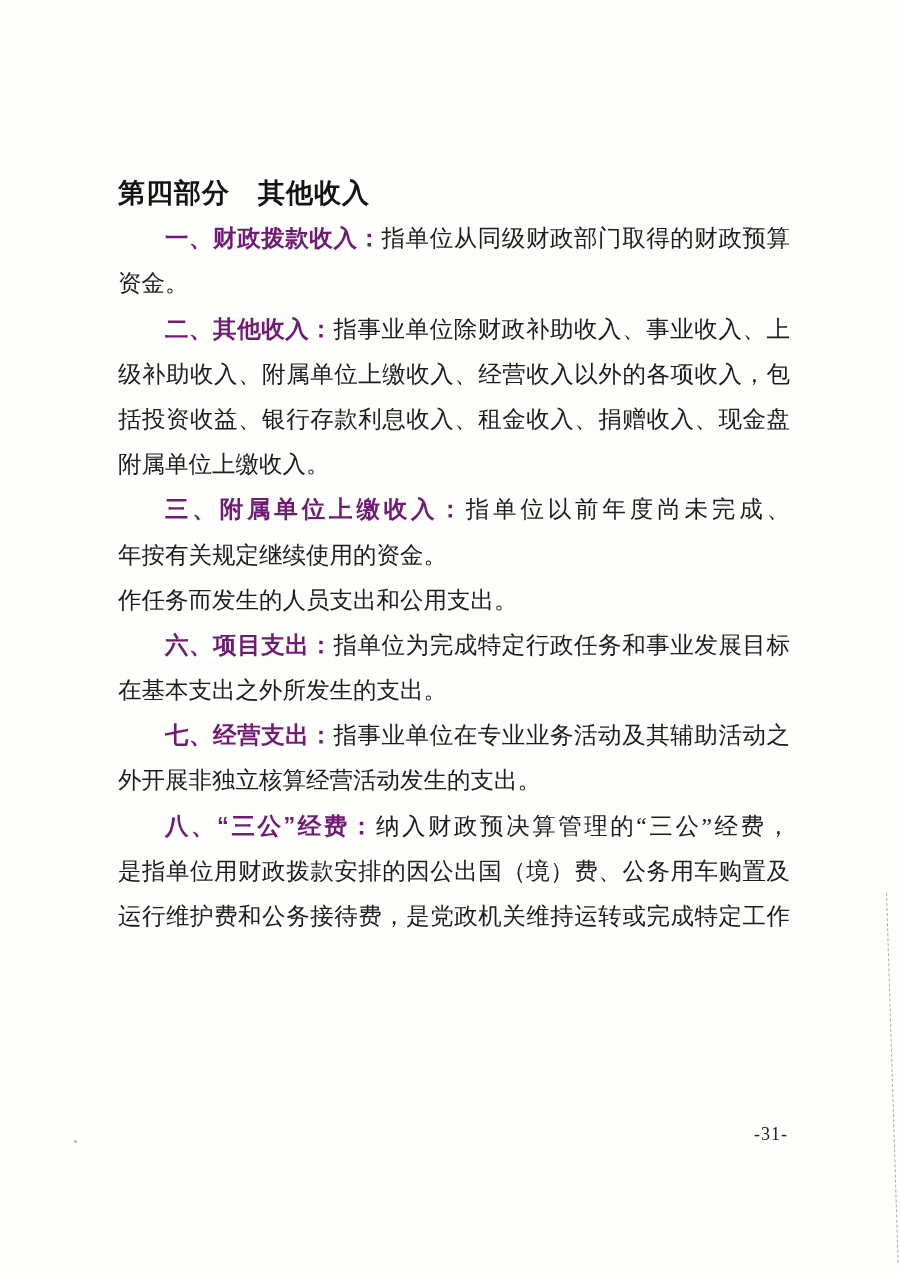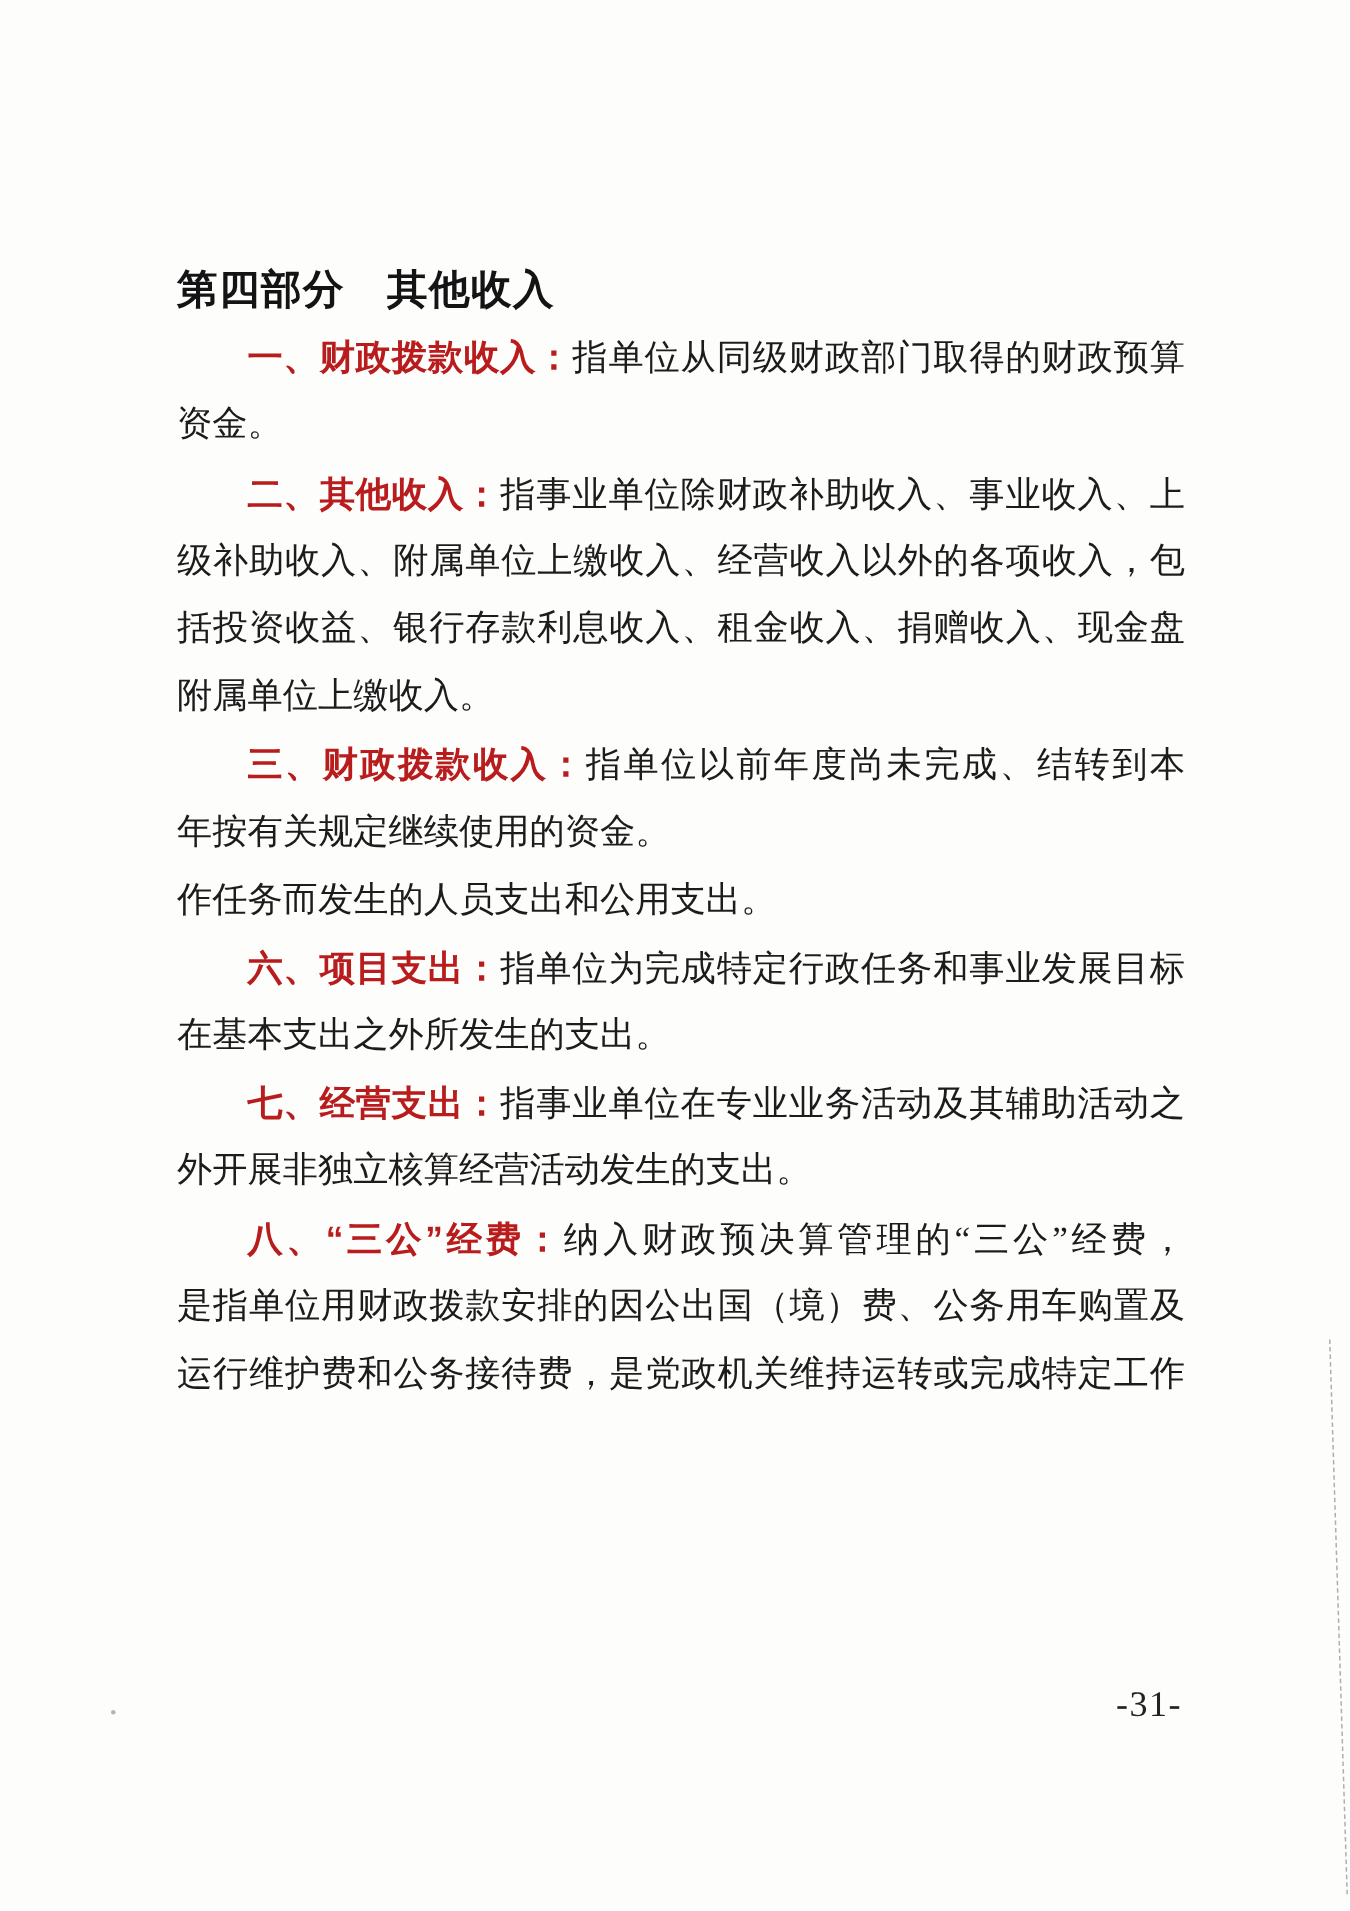--- a/index.html
+++ b/index.html
@@ -44,28 +44,28 @@
   }
   .line.fill {
     text-align: justify;
     text-align-last: justify;
     text-justify: inter-character;
   }
   .line.indent { text-indent: 47px; }
   .line .lead {
     font-family: "Liberation Sans", "DejaVu Sans", sans-serif;
     font-weight: bold;
-    color: #b91c1c;
+    color: #701a75;
   }
 
   .page-number {
     position: absolute;
     top: 1124px;
     right: 112px;
-    font-size: 24px;
+    font-size: 18px;
     letter-spacing: 1px;
     color: #222;
   }
 
   .scan-line {
     position: absolute;
     left: 886px;
     top: 893px;
     height: 370px;
     width: 0;
@@ -90,21 +90,21 @@
 
   <div class="content">
     <div class="doc-title">第四部分　其他收入</div>
     <div>
         <div class="line indent fill"><span class="lead">一、财政拨款收入：</span><span>指单位从同级财政部门取得的财政预算</span></div>
         <div class="line"><span>资金。</span></div>
         <div class="line indent fill"><span class="lead">二、其他收入：</span><span>指事业单位除财政补助收入、事业收入、上</span></div>
         <div class="line fill"><span>级补助收入、附属单位上缴收入、经营收入以外的各项收入，包</span></div>
         <div class="line fill"><span>括投资收益、银行存款利息收入、租金收入、捐赠收入、现金盘</span></div>
         <div class="line"><span>附属单位上缴收入。</span></div>
-        <div class="line indent fill"><span class="lead">三、财政拨款收入：</span><span>指单位以前年度尚未完成、结转到本</span></div>
+        <div class="line indent fill"><span class="lead">三、附属单位上缴收入：</span><span>指单位以前年度尚未完成、结转到本</span></div>
         <div class="line"><span>年按有关规定继续使用的资金。</span></div>
         <div class="line"><span>作任务而发生的人员支出和公用支出。</span></div>
         <div class="line indent fill"><span class="lead">六、项目支出：</span><span>指单位为完成特定行政任务和事业发展目标</span></div>
         <div class="line"><span>在基本支出之外所发生的支出。</span></div>
         <div class="line indent fill"><span class="lead">七、经营支出：</span><span>指事业单位在专业业务活动及其辅助活动之</span></div>
         <div class="line"><span>外开展非独立核算经营活动发生的支出。</span></div>
         <div class="line indent fill"><span class="lead">八、“三公”经费：</span><span>纳入财政预决算管理的“三公”经费，</span></div>
         <div class="line fill"><span>是指单位用财政拨款安排的因公出国（境）费、公务用车购置及</span></div>
         <div class="line fill"><span>运行维护费和公务接待费，是党政机关维持运转或完成特定工作</span></div>
       </div>

